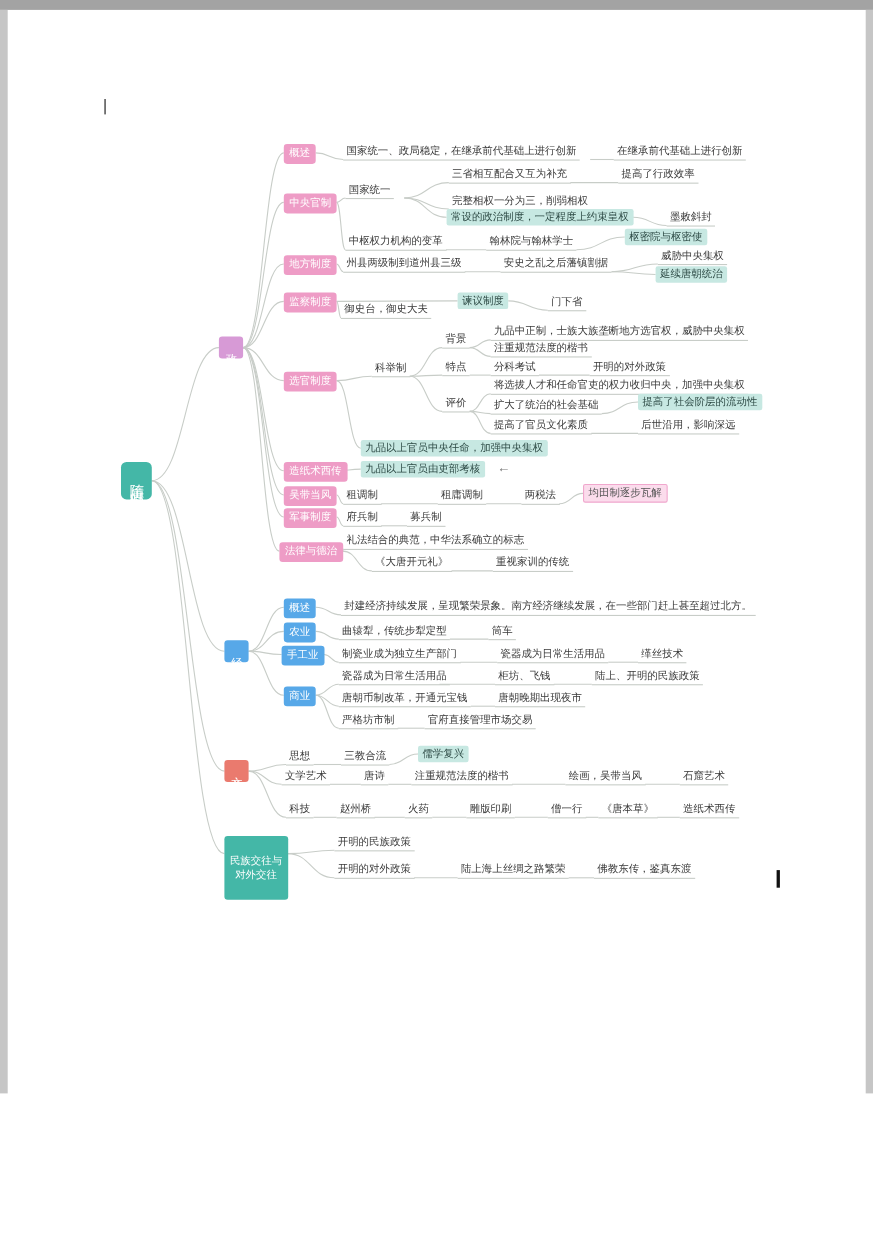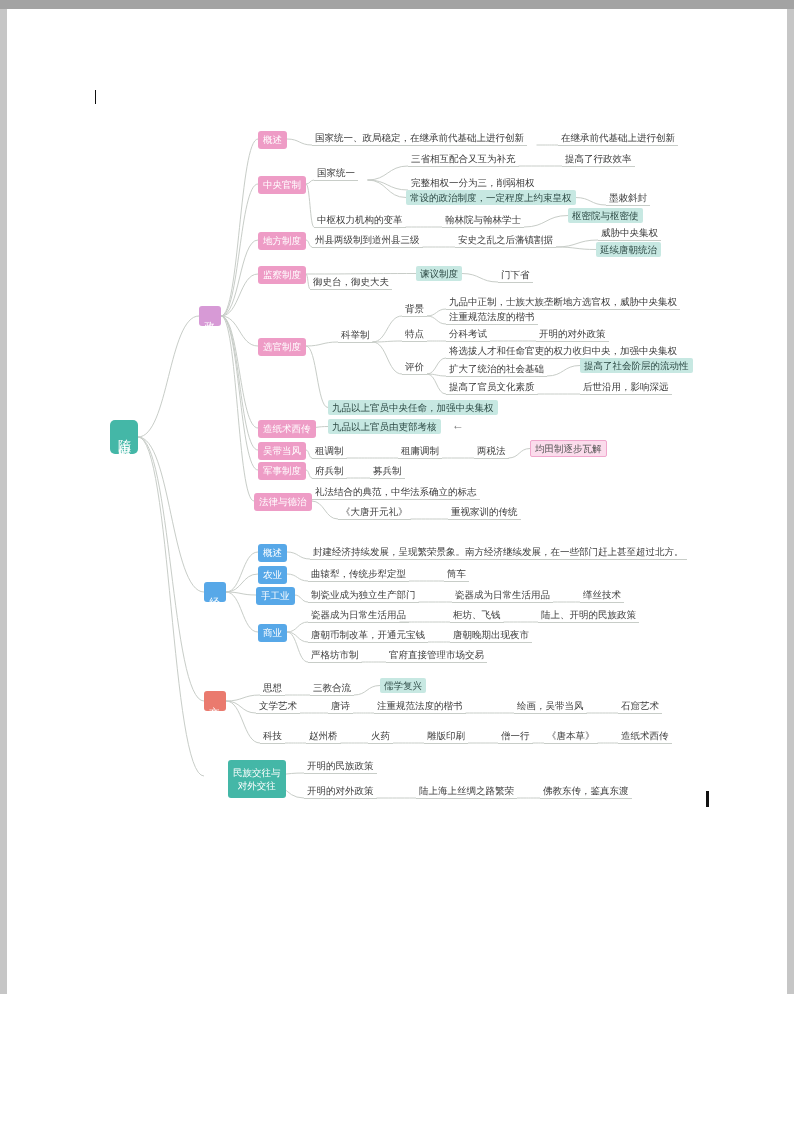--- a/index.html
+++ b/index.html
@@ -15,21 +15,21 @@
   .bbox { color:#ffffff; border-radius:3px; padding:3px 5px; line-height:12px; }
   .pink   { background:#ee9cc6; }
   .purple { background:#d79ad6; }
   .blue   { background:#57a8e8; }
   .red    { background:#ea7a6e; }
   .teal   { background:#44b7a7; }
   .hbox { background:#c7e8e2; border-radius:2px; padding:1px 4px; color:#2e4b46; line-height:13px; }
   .pbox { background:#fbdcec; border:1px solid #f0a7cd; border-radius:2px; padding:1px 4px; color:#555; line-height:13px; }
   .vert { writing-mode:vertical-rl; text-orientation:upright; letter-spacing:3px; padding:7px 5px; font-size:10.5px; }
   .root { font-size:13px; letter-spacing:4px; padding:9px 8px; border-radius:5px; }
-  .multi { white-space:pre-line; text-align:center; line-height:13px; padding:6px 5px;margin-left:24px; }
+  .multi { white-space:pre-line; text-align:center; line-height:13px; padding:16px 5px; }
   .arrow { color:#777; font-size:12px; line-height:13px; }
   .caret { position:absolute; background:#111; z-index:3; }
   .caret-top { width:1px; height:14px; }
   .caret-right { width:3px; height:16px; }
 </style>
 </head>
 <body>
 
 <div class="page" id="canvas">
   <div class="chrome-top"></div>

